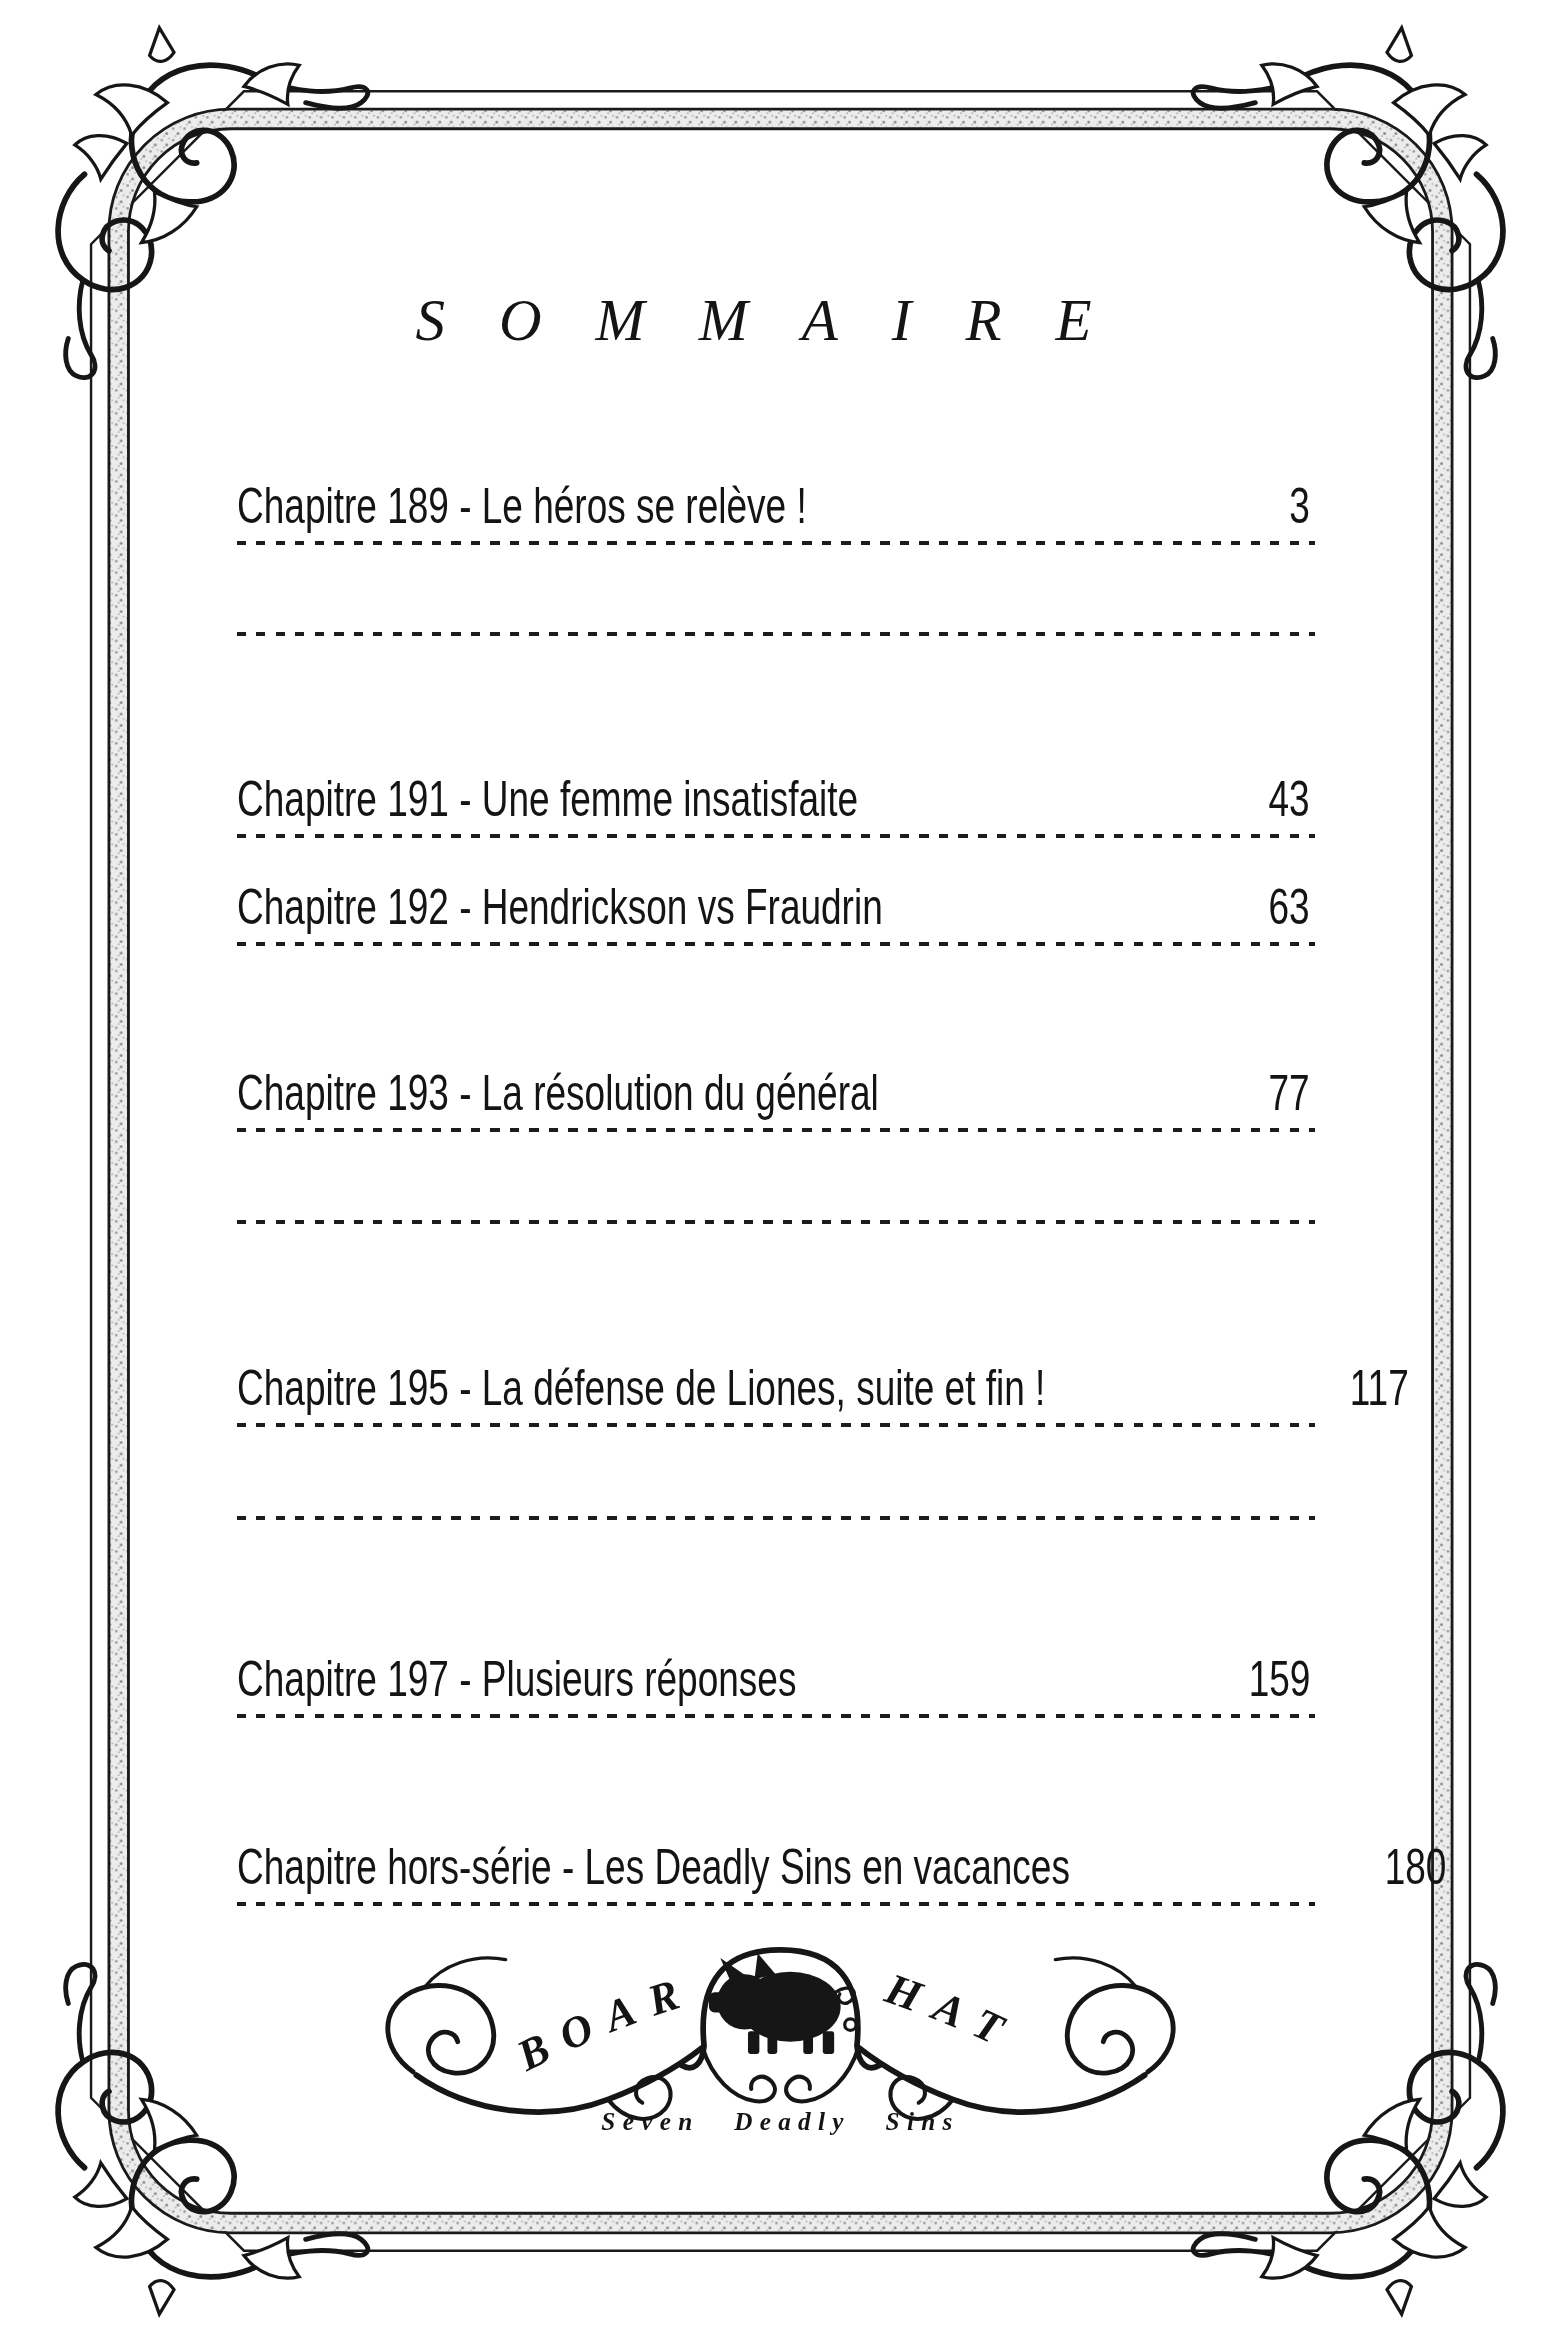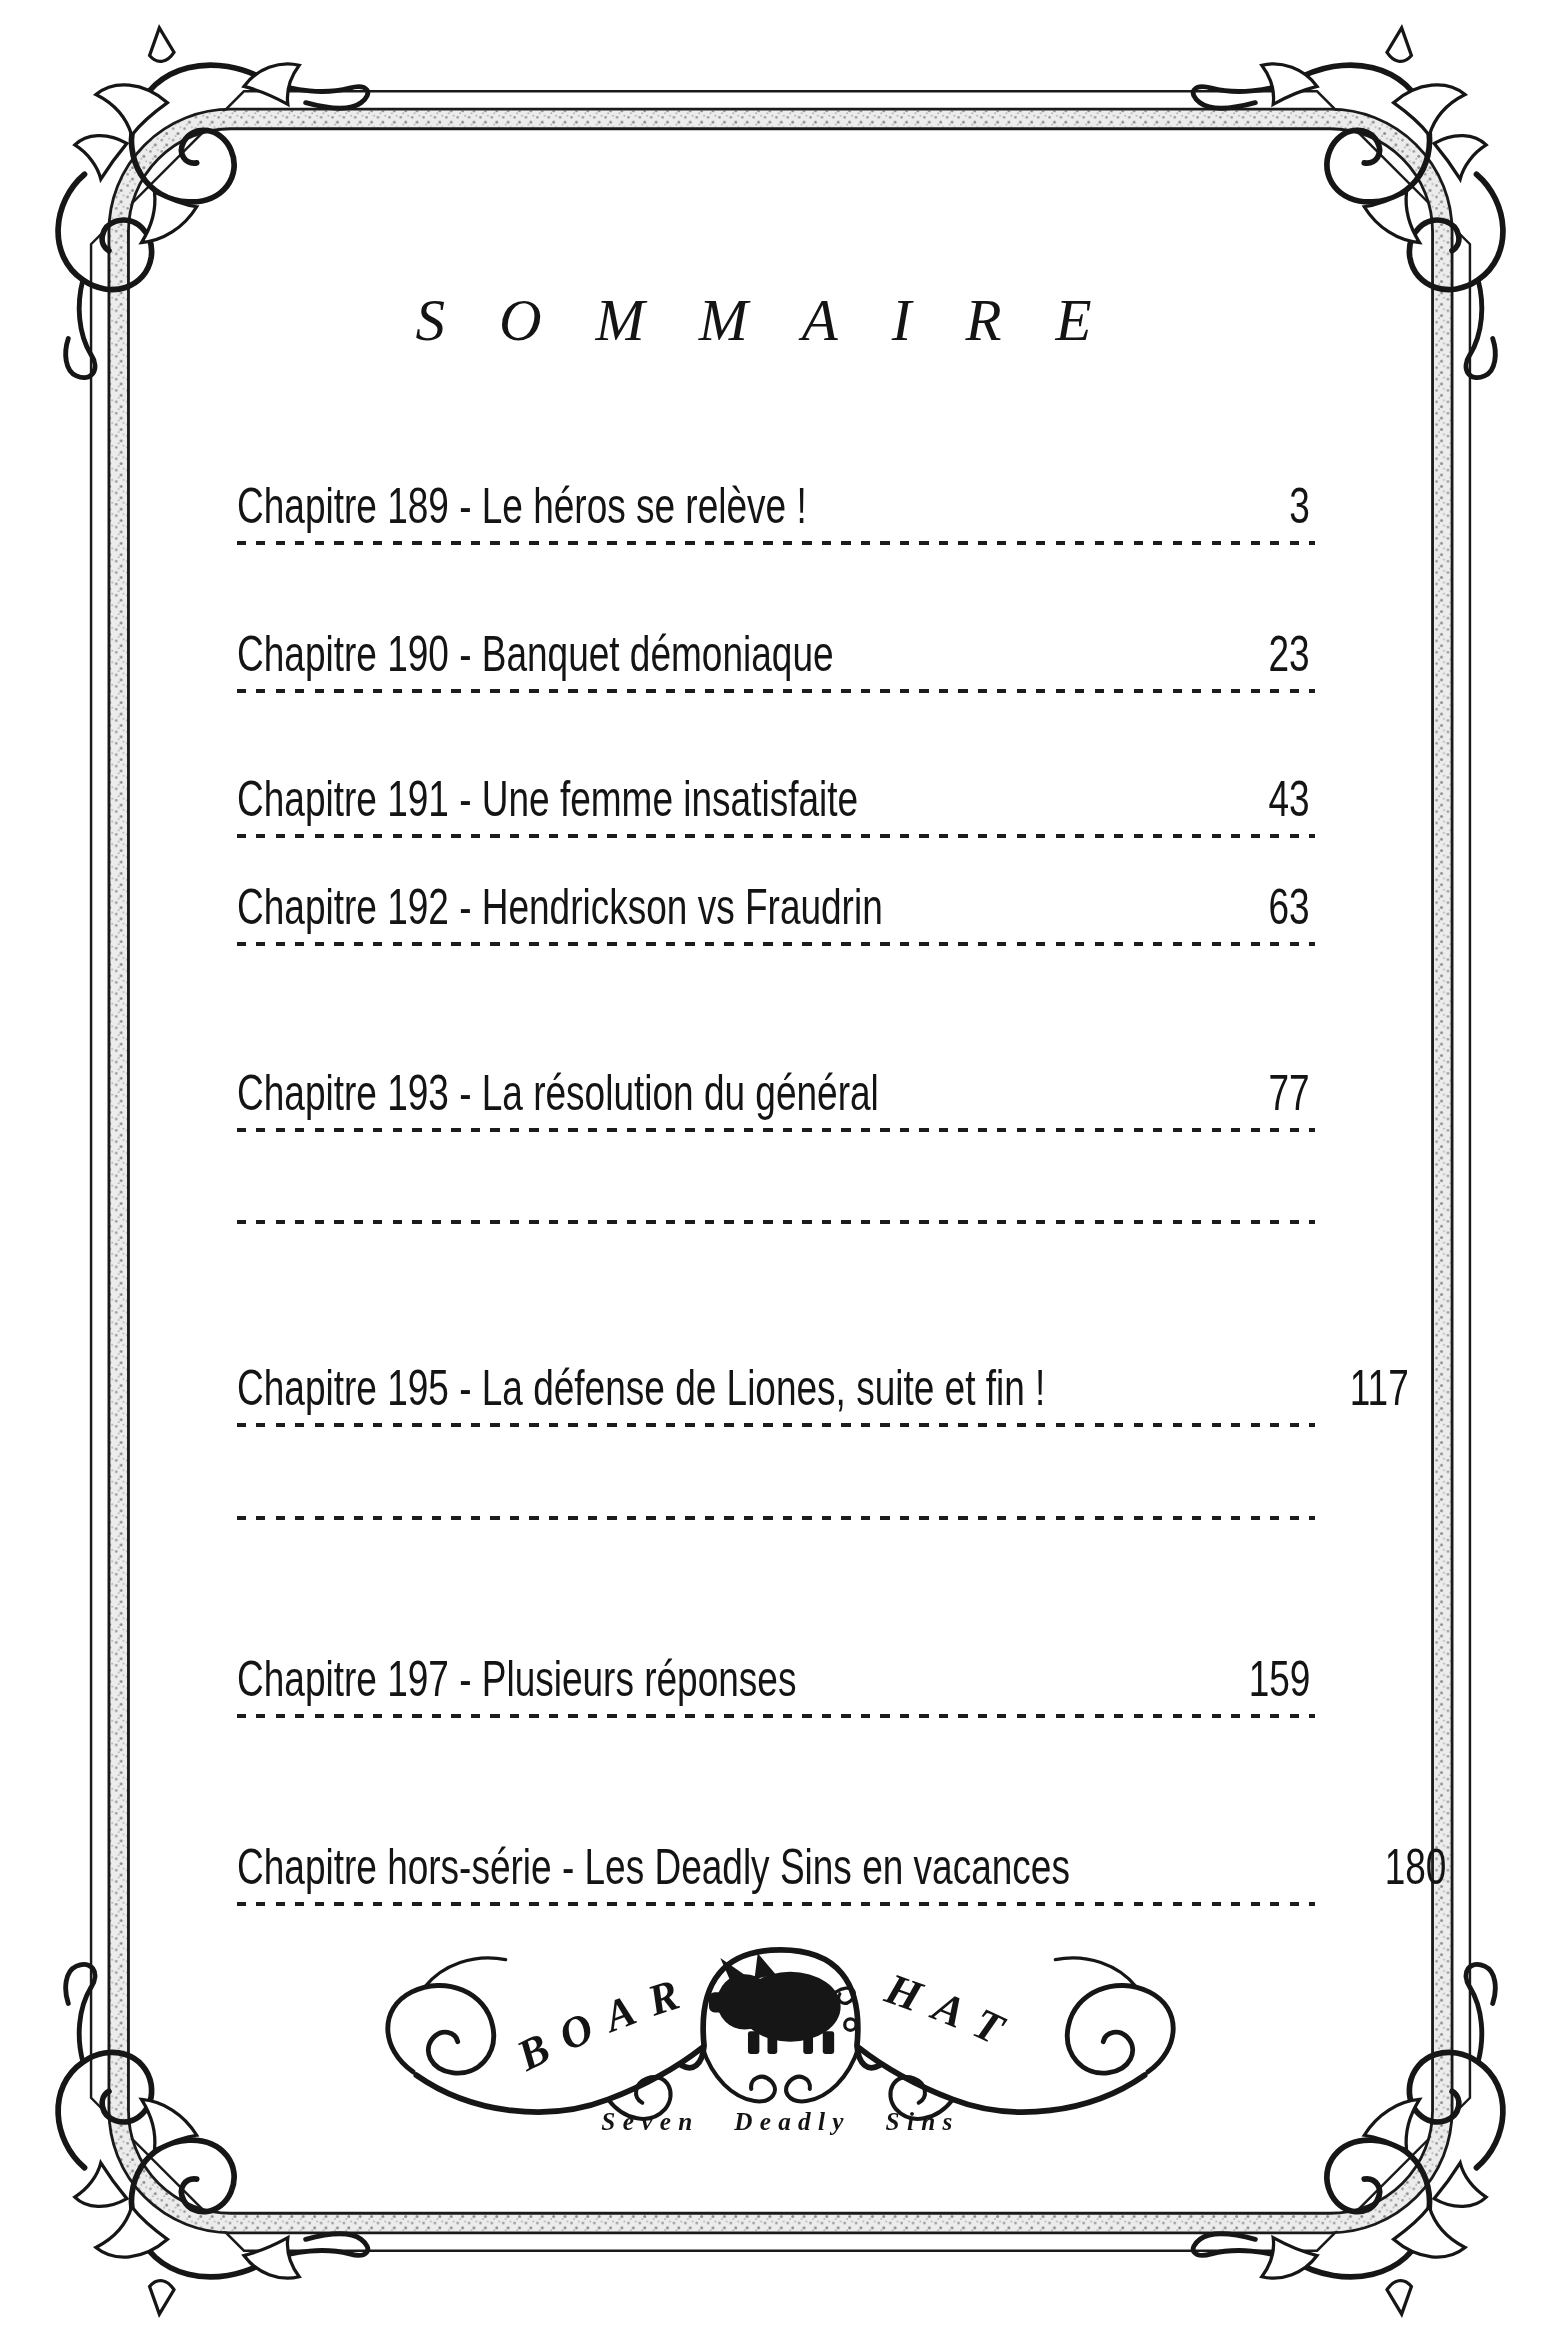--- a/index.html
+++ b/index.html
@@ -149,24 +149,20 @@
 
   <div class="toc-row" style="top:474px">
     <div class="toc-line">
       <span class="t">Chapitre 189 - Le héros se relève !</span>
       <span class="p">3</span>
     </div>
     <div class="dashes"></div>
   </div>
 
   <div class="toc-row" style="top:622px">
-    <div class="toc-line">
-      <span class="t">Chapitre 190 - Banquet démoniaque</span>
-      <span class="p">23</span>
-    </div>
     <div class="dashes"></div>
   </div>
 
   <div class="toc-row" style="top:767px">
     <div class="toc-line">
       <span class="t">Chapitre 191 - Une femme insatisfaite</span>
       <span class="p">43</span>
     </div>
     <div class="dashes"></div>
   </div>

